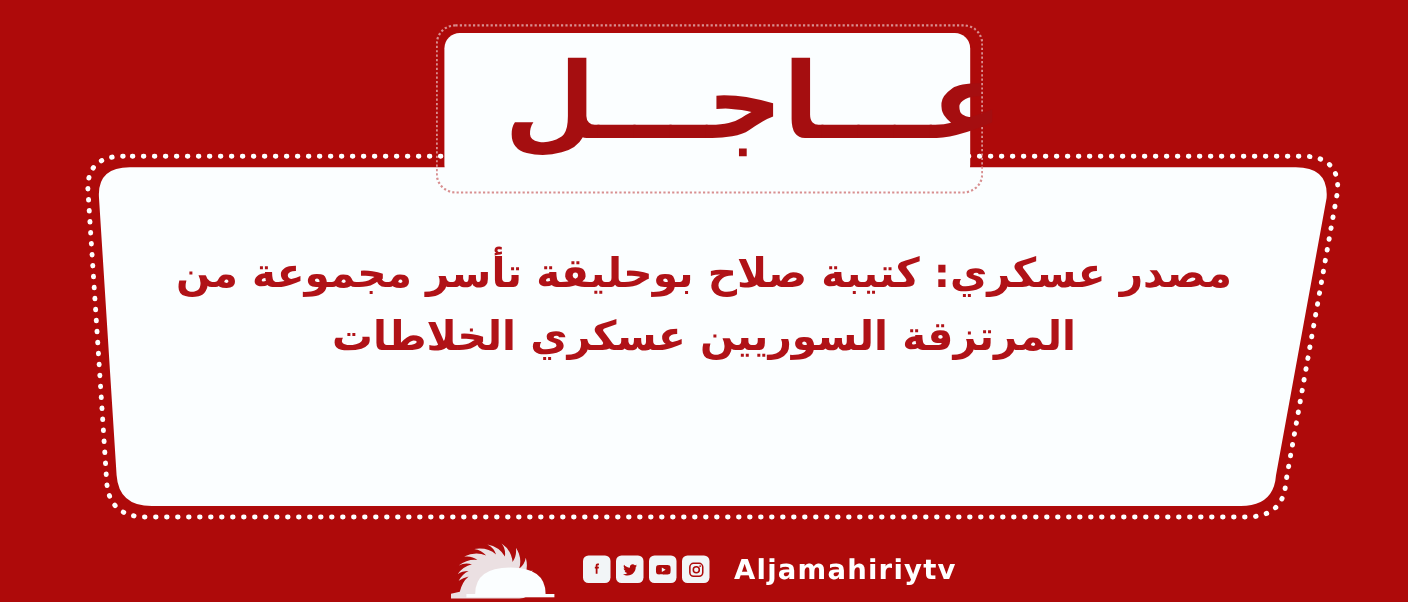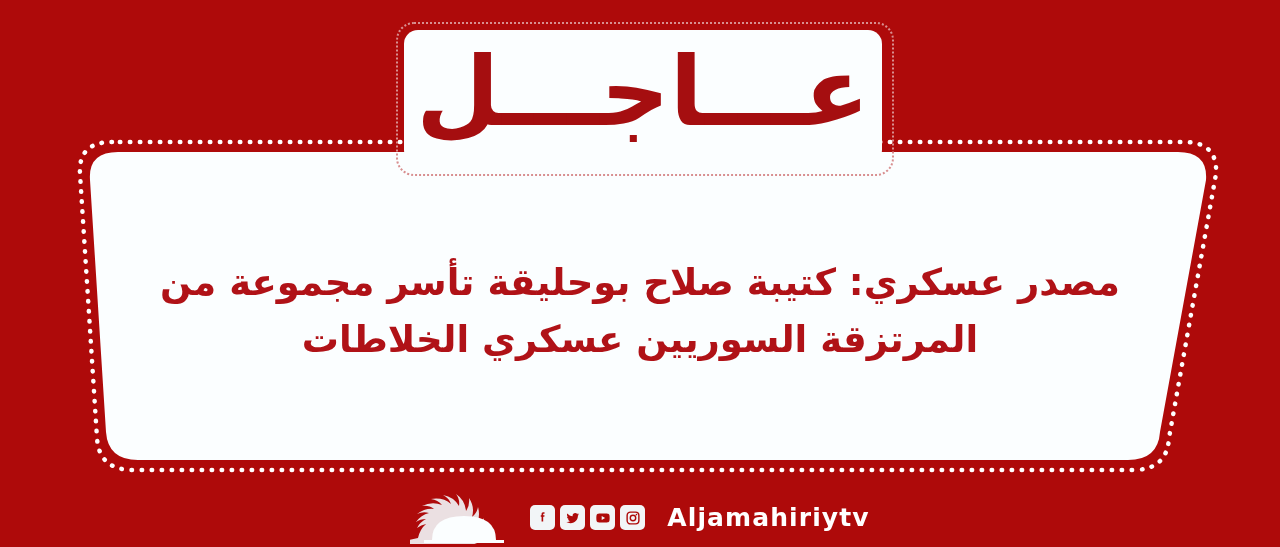--- a/index.html
+++ b/index.html
@@ -38,21 +38,21 @@
     top: 0;
     width: 1280px;
     height: 547px;
     pointer-events: none;
   }
 
   
   .headline {
     position: absolute;
     left: 130px;
-    top: 254px;
+    top: 220px;
     width: 1020px;
     text-align: center;
     direction: rtl;
     color: #b01217;
     font-size: 37px;
     font-weight: bold;
     line-height: 1.55;
     letter-spacing: 0px;
     z-index: 6;
   }
@@ -87,20 +87,21 @@
     display: flex;
     align-items: center;
     justify-content: center;
     color: #a50e10;
     font-size: 96px;
     font-weight: bold;
     direction: rtl;
     letter-spacing: 0px;
     z-index: 7;
     line-height: 1;
+    padding-left: 42px;
   }
   
   .badge-merge {
     position: absolute;
     left: 410px;
     top: 140px;
     width: 466px;
     height: 26px;
     background: #fbfeff;
     z-index: 6;

